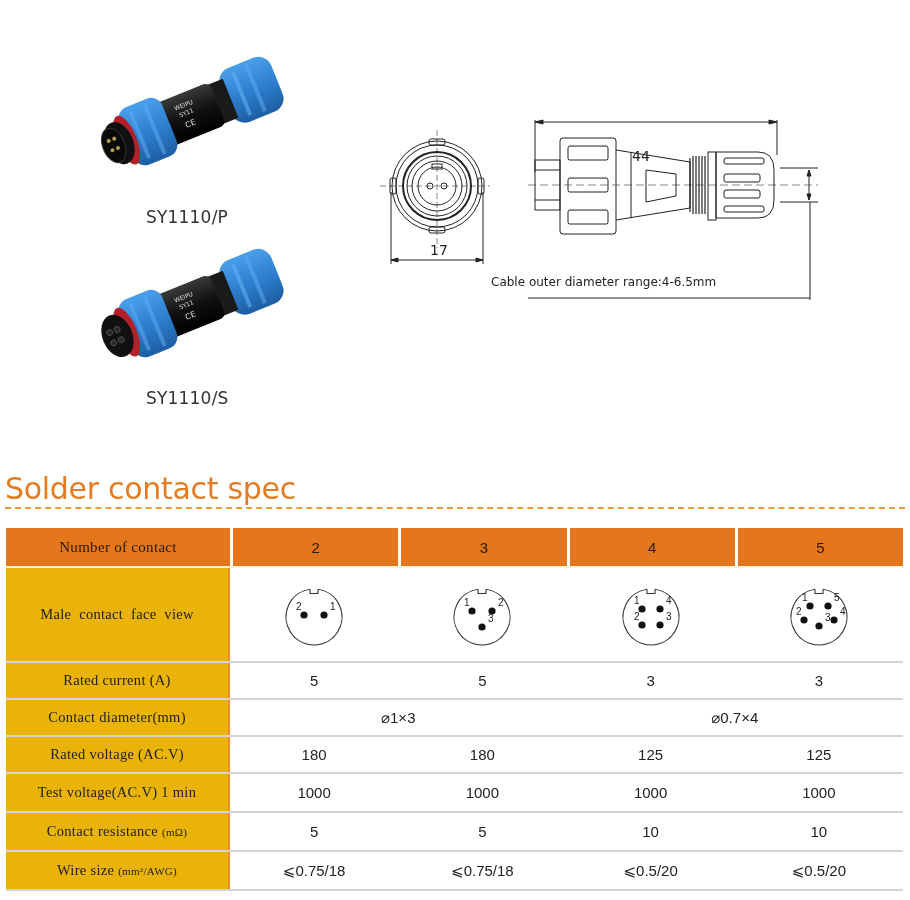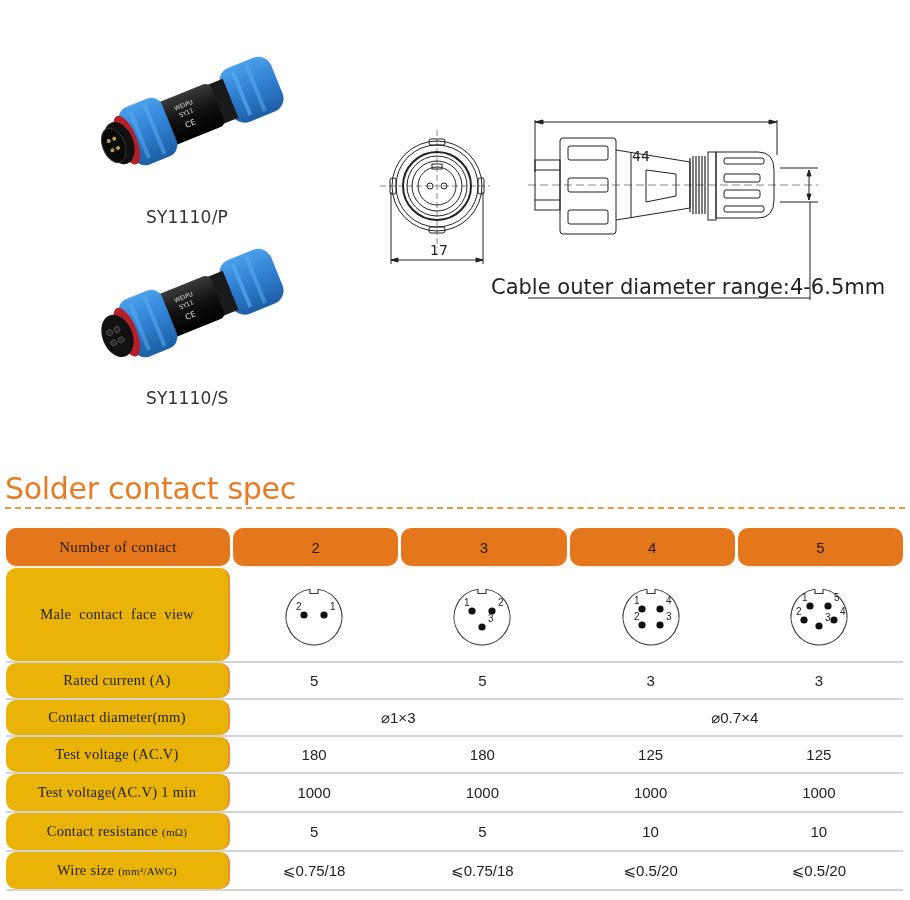--- a/index.html
+++ b/index.html
@@ -6,30 +6,30 @@
   body { width: 910px; height: 900px; position: relative; overflow: hidden; font-family: "Liberation Sans", sans-serif; }
 
   
   .product { position: absolute; }
   .product svg { display: block; }
   .product-label { position: absolute; font-family: "DejaVu Sans", sans-serif; font-size: 17px; color: #333; letter-spacing: 0.2px; white-space: nowrap; }
 
   
   .drawing { position: absolute; }
   .dim-label { position: absolute; font-family: "DejaVu Sans", sans-serif; font-size: 14px; color: #222; }
-  .cable-note { position: absolute; font-family: "DejaVu Sans", sans-serif; font-size: 21px; color: #222; white-space: nowrap; }
+  .cable-note { position: absolute; font-family: "DejaVu Sans", sans-serif; font-size: 12px; color: #222; white-space: nowrap; }
 
   
   .section-title { position: absolute; left: 5px; top: 471px; font-family: "DejaVu Sans", sans-serif; font-size: 30px; color: #e67c21; font-weight: normal; letter-spacing: -0.3px; }
   .section-rule { position: absolute; left: 5px; top: 507px; width: 900px; height: 0; border-top: 2px dashed #eb9a3a; }
 
   
   .spec-table { position: absolute; left: 6px; top: 528px; width: 897px; }
   .row { display: flex; position: relative; }
-  .cell { box-sizing: border-box; display: flex; align-items: center; justify-content: center; text-align: center; border-radius: 10px; }
+  .cell { box-sizing: border-box; display: flex; align-items: center; justify-content: center; text-align: center; }
   .label-cell { width: 224px; background: #eab308; font-family: "Liberation Serif", serif; font-size: 14.5px; color: #222; letter-spacing: 0.3px; border-right: 2px solid #ed8a30; }
   .val-cell { flex: 1; font-family: "Liberation Sans", sans-serif; font-size: 15px; color: #222; background: #fff; }
   .head-row .label-cell { background: #e4771b; border-right: none; margin-right: 3px; font-size: 15px; color: #2a1a08; }
   .head-row .val-cell { background: #e4771b; margin-right: 3px; color: #2a1a08; font-size: 15px; }
   .head-row .val-cell:last-child { margin-right: 0; }
   .head-row { height: 38px; border-bottom: 2px solid #fff3e3; }
   .body-row { border-bottom: 2px solid #d4d4d4; }
   .row-face { height: 93px; }
   .row-std { height: 35px; }
   .row-std2 { height: 37px; }
@@ -274,21 +274,21 @@
   <div class="row body-row row-std">
     <div class="cell label-cell">
         <span>Contact diameter(mm)</span>
       </div>
     <div class="cell val-cell">⌀1×3</div>
     <div class="cell val-cell">⌀0.7×4</div>
   </div>
 
   <div class="row body-row row-std">
     <div class="cell label-cell">
-        <span>Test voltage (AC.V)</span>
+        <span>Rated voltage (AC.V)</span>
       </div>
     <div class="cell val-cell">180</div>
     <div class="cell val-cell">180</div>
     <div class="cell val-cell">125</div>
     <div class="cell val-cell">125</div>
   </div>
 
   <div class="row body-row row-std2">
     <div class="cell label-cell">
         <span>Test voltage(AC.V) 1 min</span>

